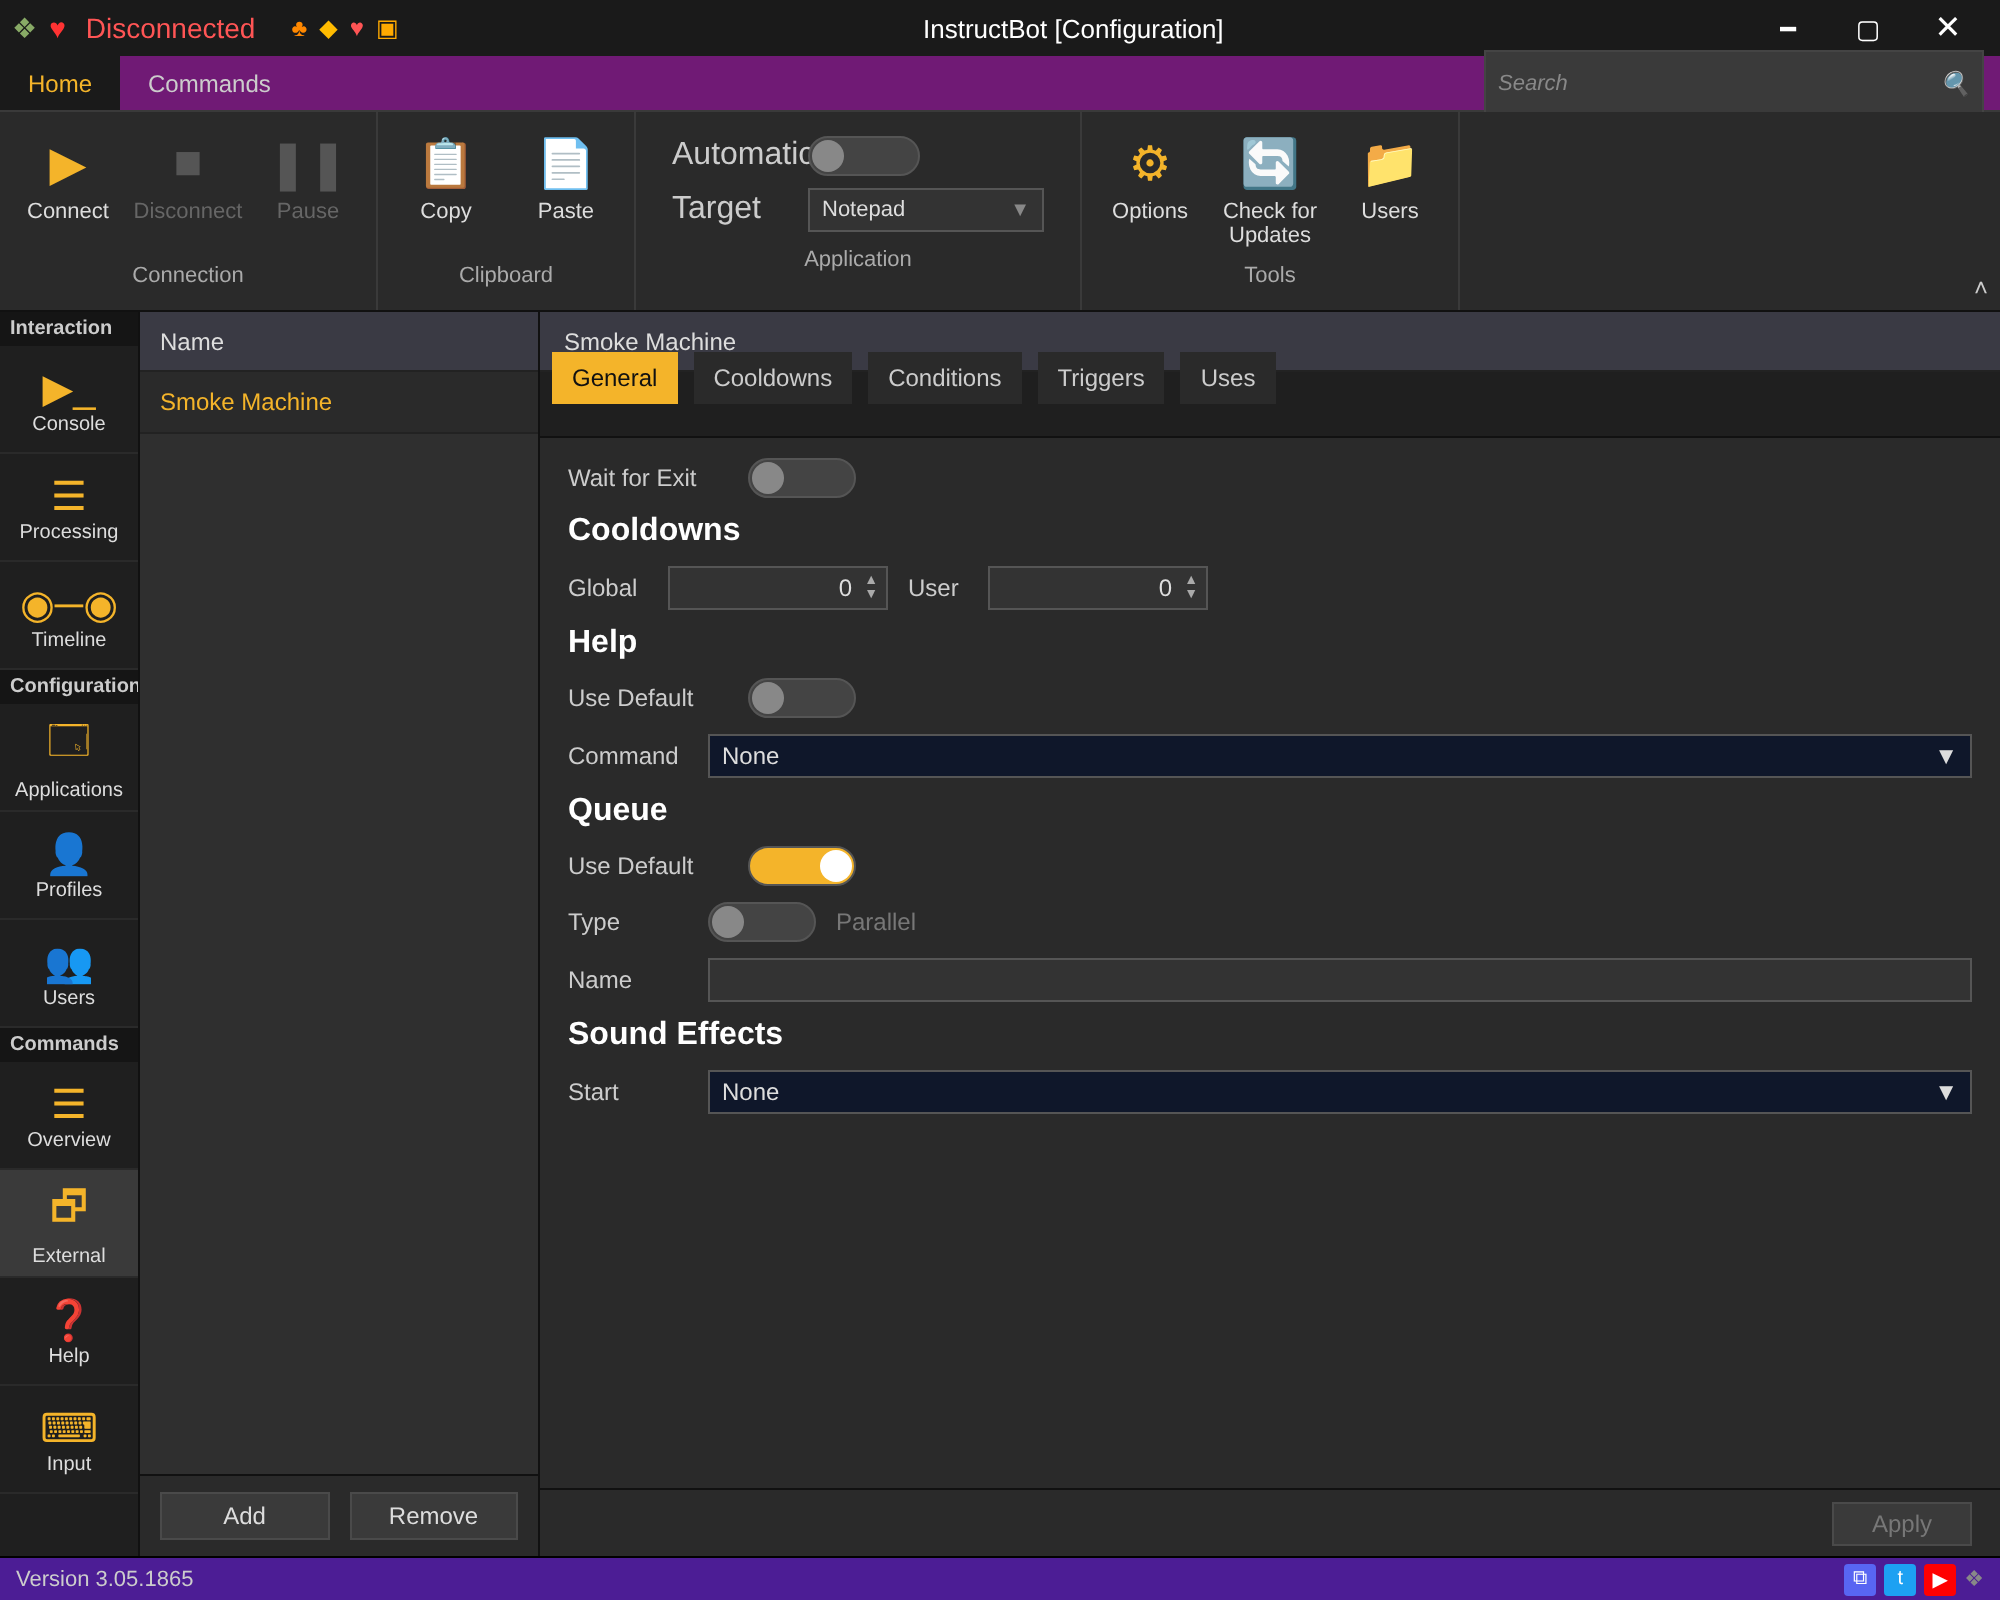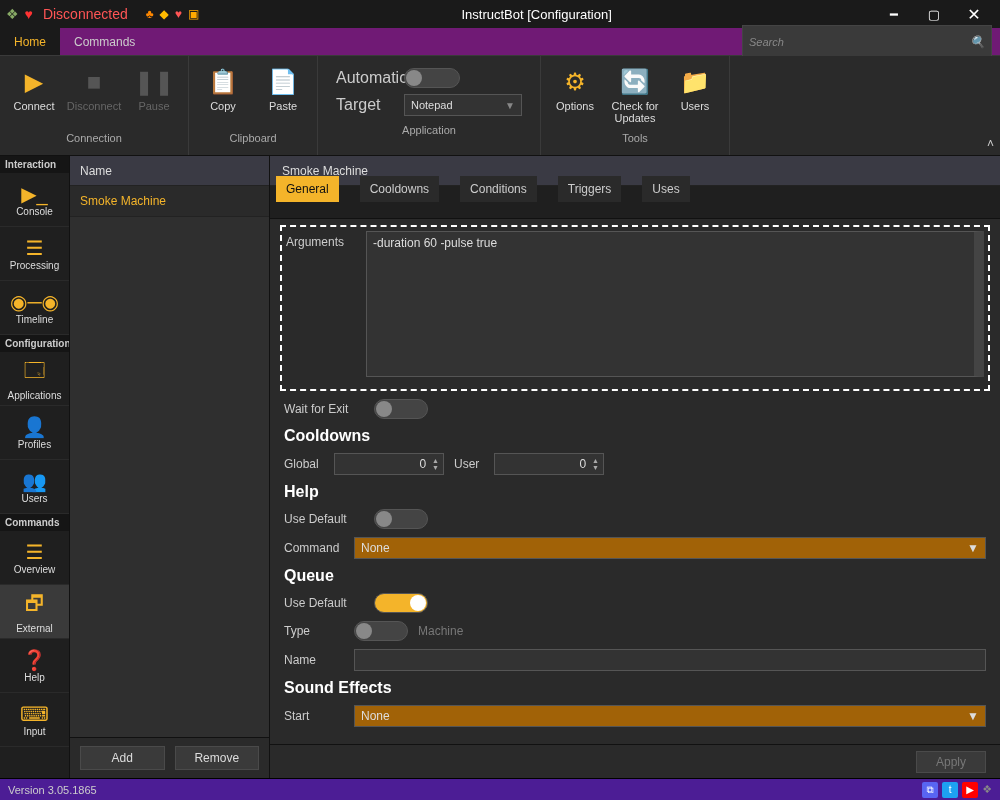--- a/index.html
+++ b/index.html
@@ -191,21 +191,21 @@
     background:#3a3a44;
     display:flex; align-items:center;
     padding:0 12px;
     color:#ddd;
     border-bottom:1px solid #222;
   }
   .tabstrip {
     height:28px;
     background:#1f1f1f;
     display:flex; align-items:flex-end;
-    gap:21px;
+    gap:8px;
     padding:16px 6px;
     border-bottom:1px solid #111;
   }
   .dtab {
     padding:6px 10px;
     background:#2a2a2a;
     color:#ccc; font-size:12px;
   }
   .dtab.active { background:#f4b42a; color:#111; }
   .formarea {
@@ -235,21 +235,21 @@
   .spin {
     width:110px; height:22px;
     background:#333; border:1px solid #555;
     display:flex; align-items:center; padding:0 4px 0 6px;
     color:#ddd; font-size:12px;
     justify-content:flex-end;
   }
   .spin .sbtns { display:flex; flex-direction:column; margin-left:6px; font-size:7px; line-height:7px; color:#aaa;}
   .wideselect {
     flex:1; height:22px;
-    background:#a16207; border:1px solid #555;
+    background:#0f172a; border:1px solid #555;
     display:flex; align-items:center; justify-content:space-between;
     padding:0 6px; color:#ddd; font-size:12px;
   }
   .txtinput {
     flex:1; height:22px;
     background:#333; border:1px solid #555;
     color:#ddd; font-size:12px; padding:0 6px;
   }
   .muted { color:#777; }
   
@@ -448,28 +448,20 @@
     <div class="dhead">Smoke Machine</div>
     <div class="tabstrip">
       <div class="dtab active">General</div>
       <div class="dtab">Cooldowns</div>
       <div class="dtab">Conditions</div>
       <div class="dtab">Triggers</div>
       <div class="dtab">Uses</div>
     </div>
 
     <div class="formarea">
-      <div class="highlight-box">
-        <div class="field">
-          <div class="flabel">Arguments</div>
-          <div class="fctrl">
-            <div class="textarea">-duration 60 -pulse true</div>
-          </div>
-        </div>
-      </div>
 
       <div class="hrow">
         <div class="hlabel">Wait for Exit</div>
         <div class="toggle">
             <div class="knob"></div>
           </div>
       </div>
 
       <div class="section-h">Cooldowns</div>
       <div class="hrow">
@@ -511,21 +503,21 @@
         <div class="hlabel">Use Default</div>
         <div class="toggle on">
             <div class="knob"></div>
           </div>
       </div>
       <div class="hrow">
         <div class="hlabel" style="width:60px">Type</div>
         <div class="toggle">
             <div class="knob"></div>
           </div>
-        <span class="muted">Machine</span>
+        <span class="muted">Parallel</span>
       </div>
       <div class="hrow">
         <div class="hlabel" style="width:60px">Name</div>
         <div class="txtinput"></div>
       </div>
 
       <div class="section-h">Sound Effects</div>
       <div class="hrow">
         <div class="hlabel" style="width:60px">Start</div>
         <div class="wideselect">

